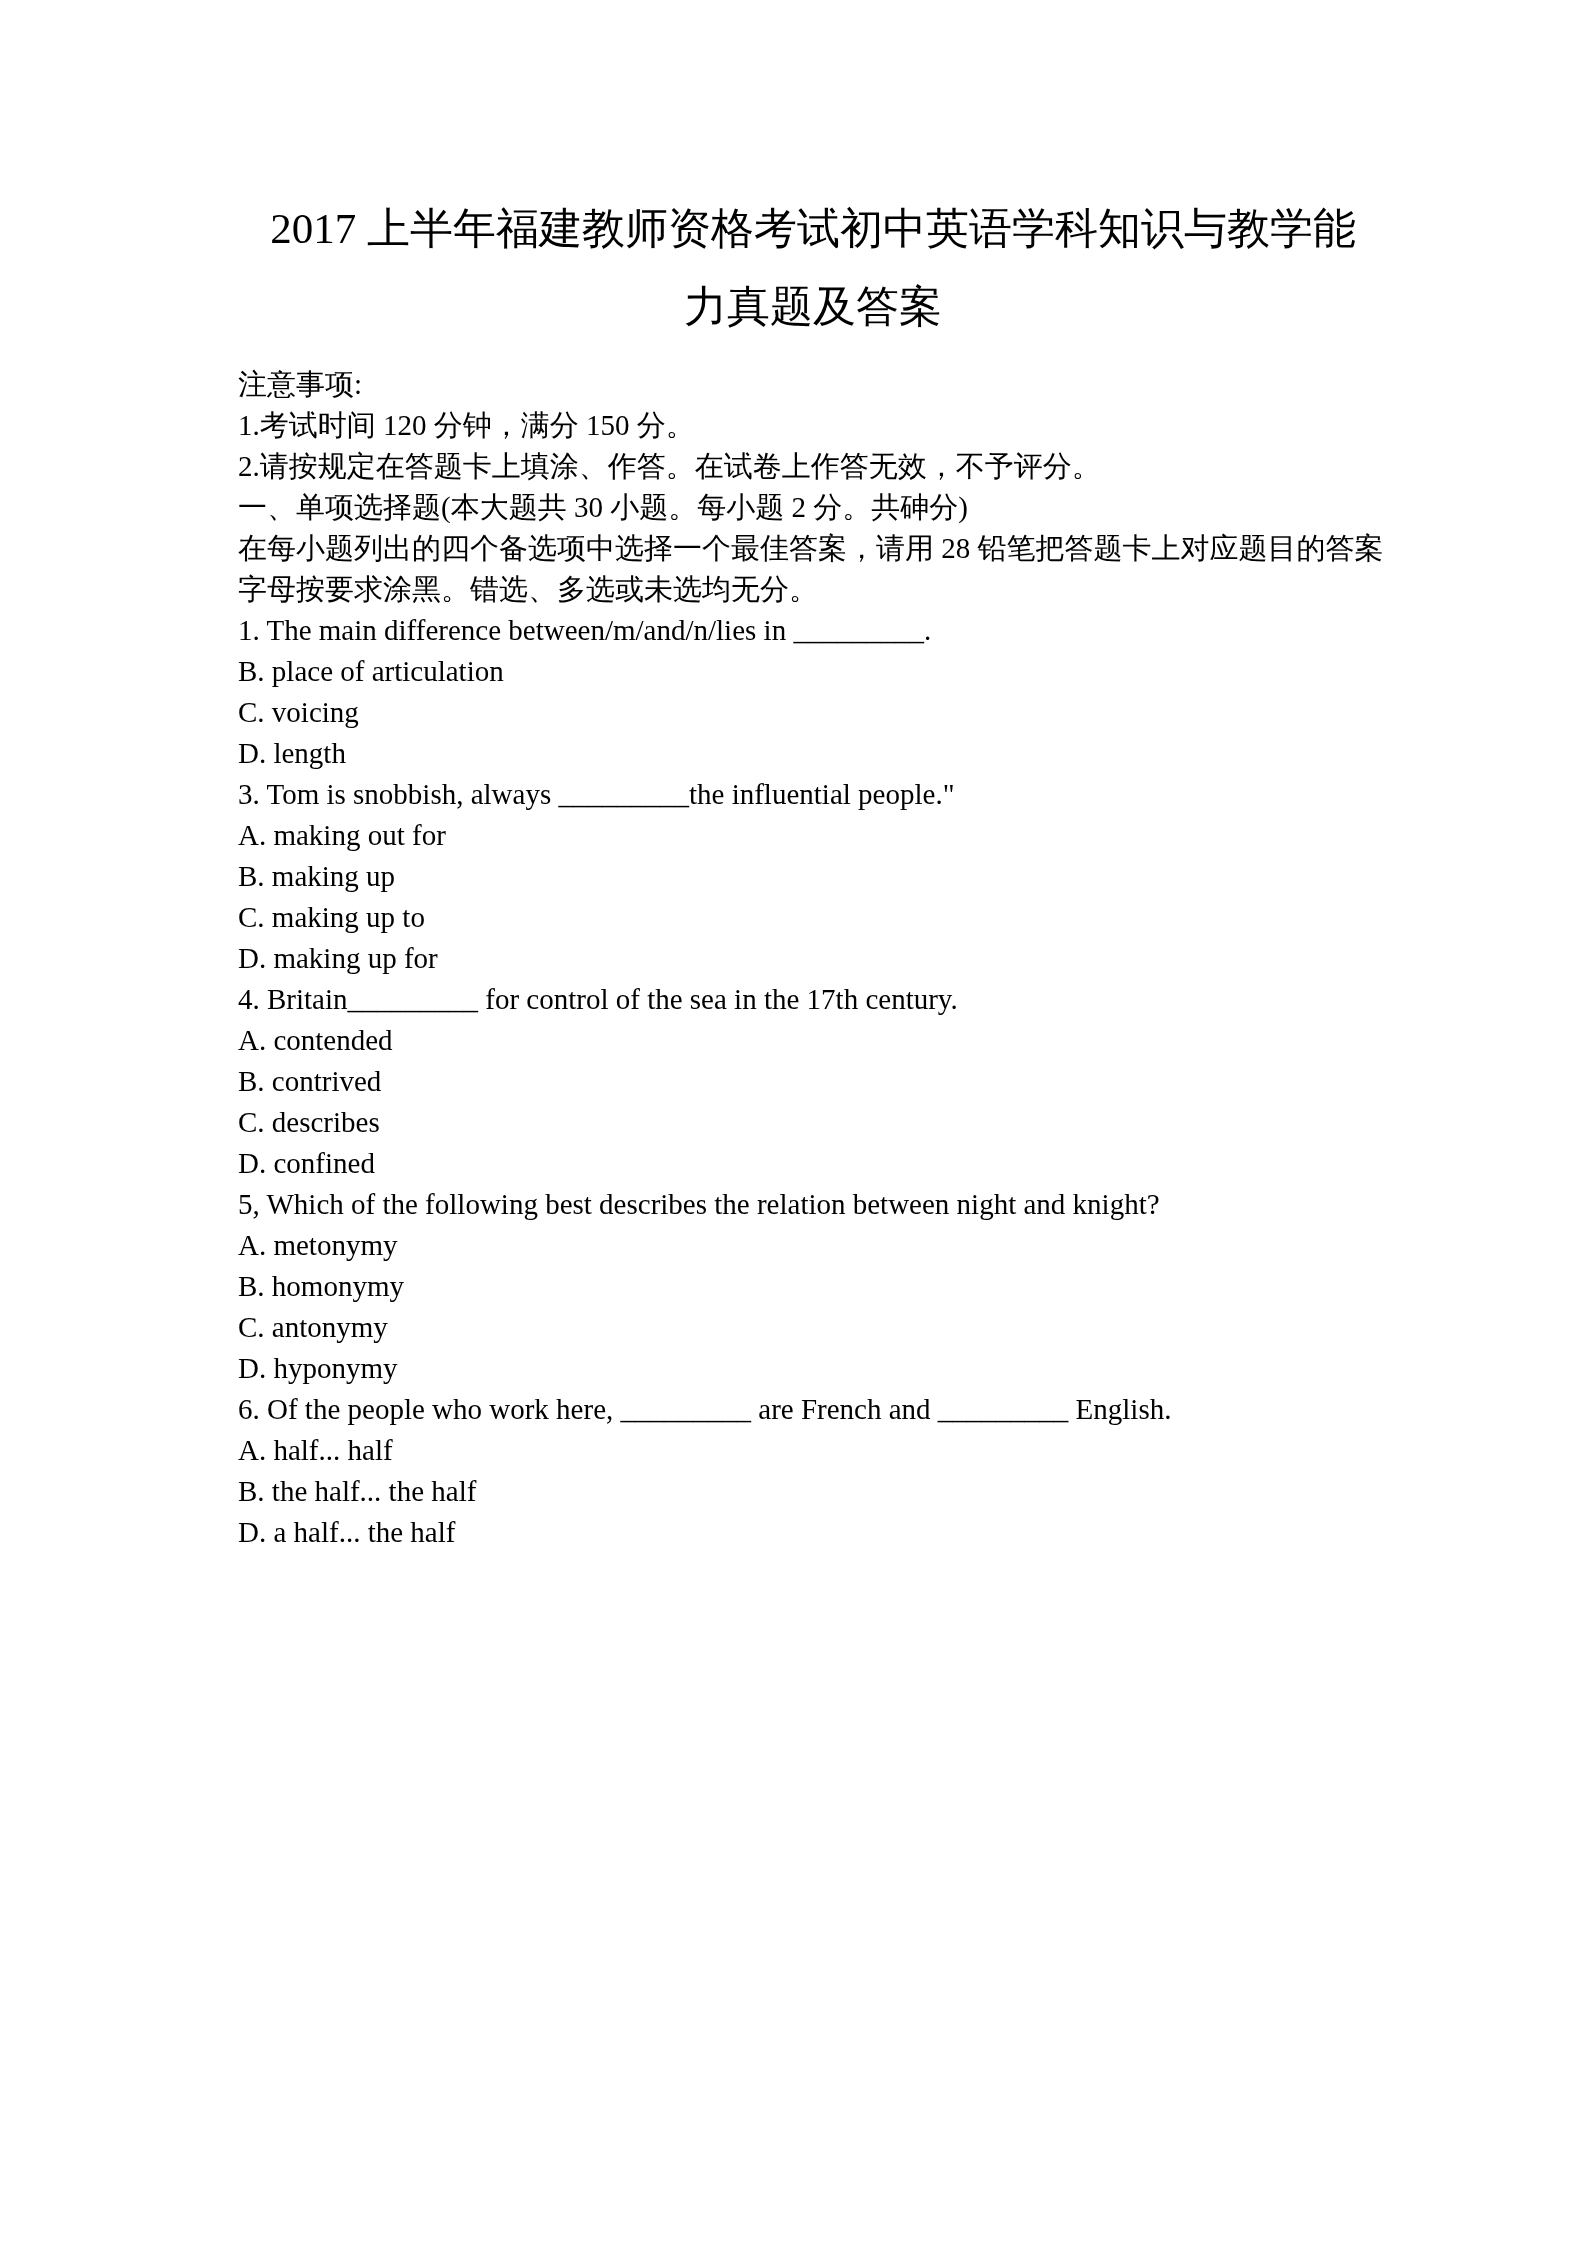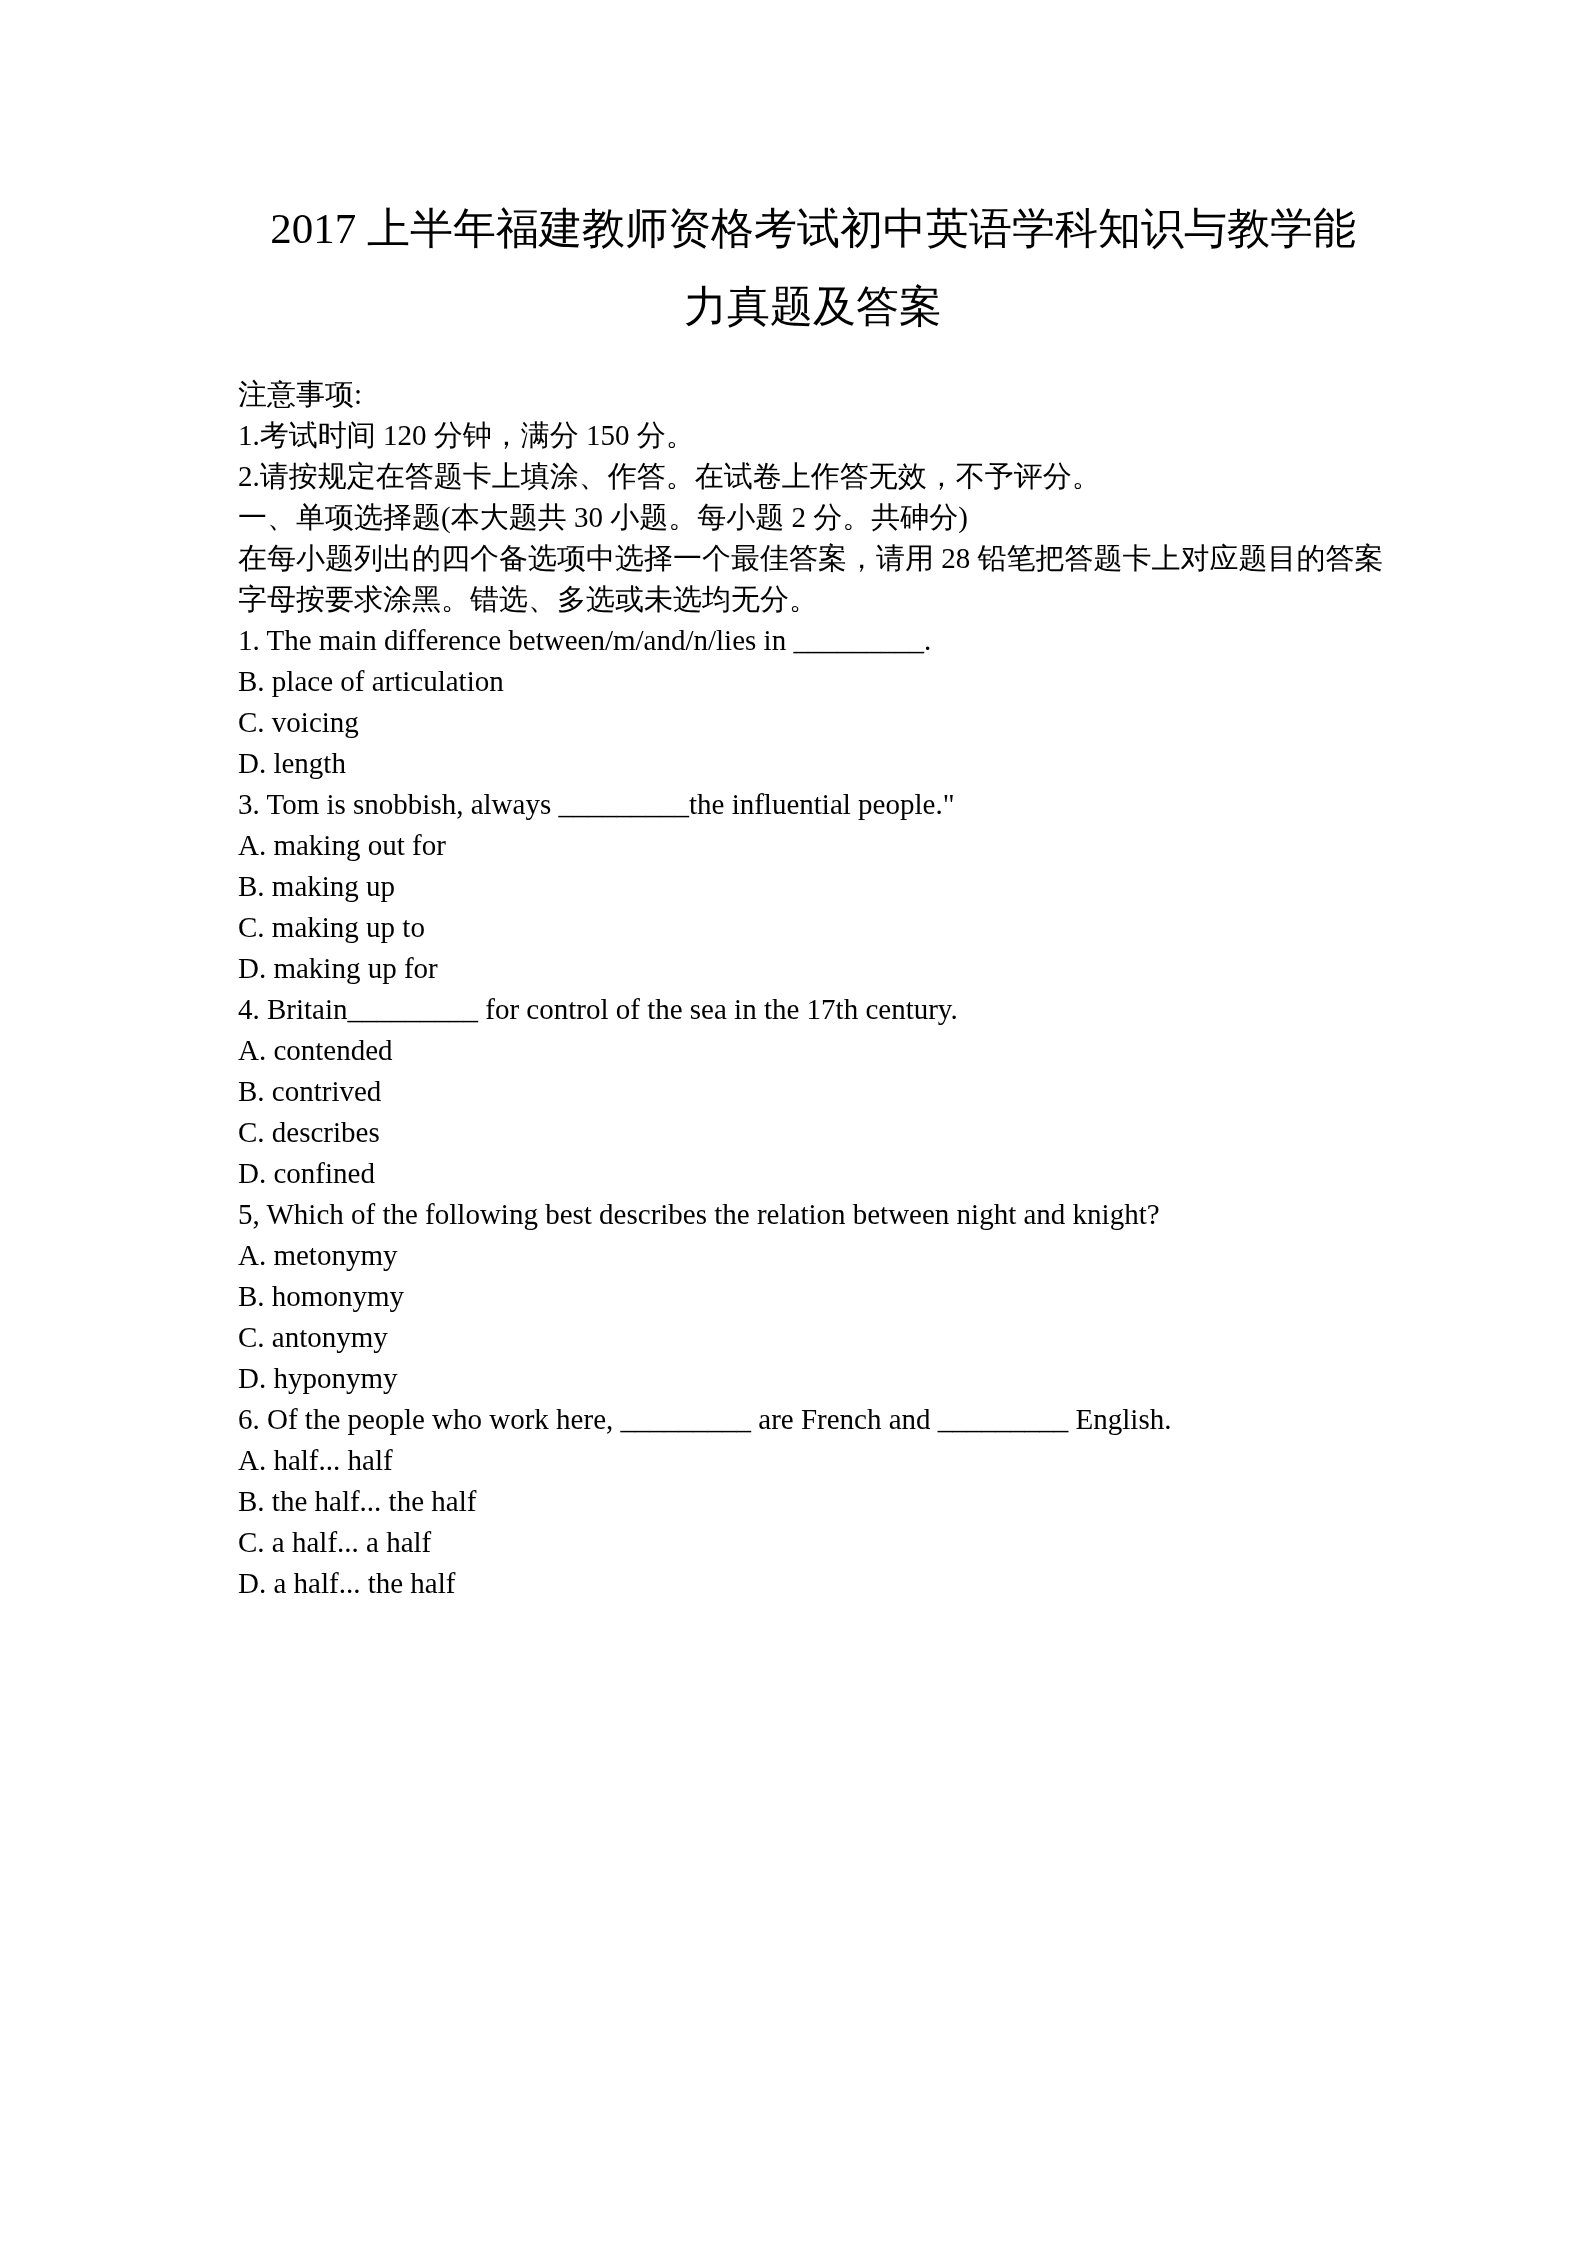--- a/index.html
+++ b/index.html
@@ -21,21 +21,21 @@
     text-align: center;
   }
   .title-line {
     font-size: 43px;
     line-height: 78px;
     white-space: nowrap;
     font-weight: normal;
     margin-left: 40px;
   }
   .doc-body {
-    margin-top: 28px;
+    margin-top: 18px;
     padding-left: 238px;
     padding-right: 230px;
     font-size: 29px;
     line-height: 41px;
   }
   .line {
     white-space: nowrap;
   }
 </style>
 </head>
@@ -86,19 +86,18 @@
       <div class="line">A. metonymy</div>
       <div class="line">B. homonymy</div>
       <div class="line">C. antonymy</div>
       <div class="line">D. hyponymy</div>
     </div>
 
     <div>
       <div class="line">6. Of the people who work here, _________ are French and _________ English.</div>
       <div class="line">A. half... half</div>
       <div class="line">B. the half... the half</div>
-      <div class="line">C. a half... a half</div>
       <div class="line">D. a half... the half</div>
     </div>
 
 
   </div>
 </div>
 
 </body></html>

